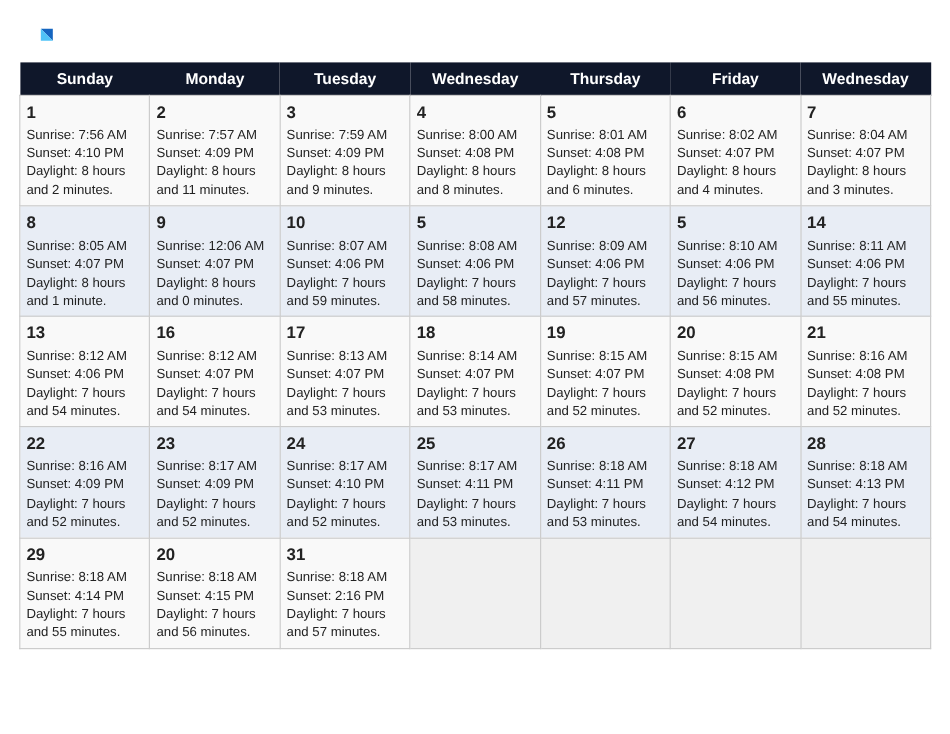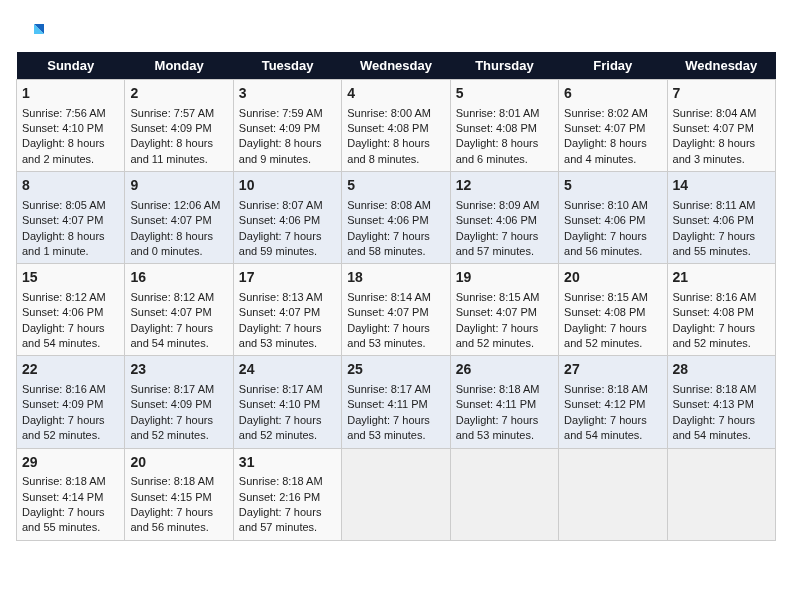--- a/index.html
+++ b/index.html
@@ -203,21 +203,21 @@
       </td>
         <td>
         <span class="day-num">14</span>
         <span>Sunrise: 8:11 AM</span><br>
         <span>Sunset: 4:06 PM</span><br>
         <span>Daylight: 7 hours and 55 minutes.</span>
       </td>
       </tr>
       <tr>
         <td>
-        <span class="day-num">15</span>
+        <span class="day-num">13</span>
         <span>Sunrise: 8:12 AM</span><br>
         <span>Sunset: 4:06 PM</span><br>
         <span>Daylight: 7 hours and 54 minutes.</span>
       </td>
         <td>
         <span class="day-num">16</span>
         <span>Sunrise: 8:12 AM</span><br>
         <span>Sunset: 4:07 PM</span><br>
         <span>Daylight: 7 hours and 54 minutes.</span>
       </td>

